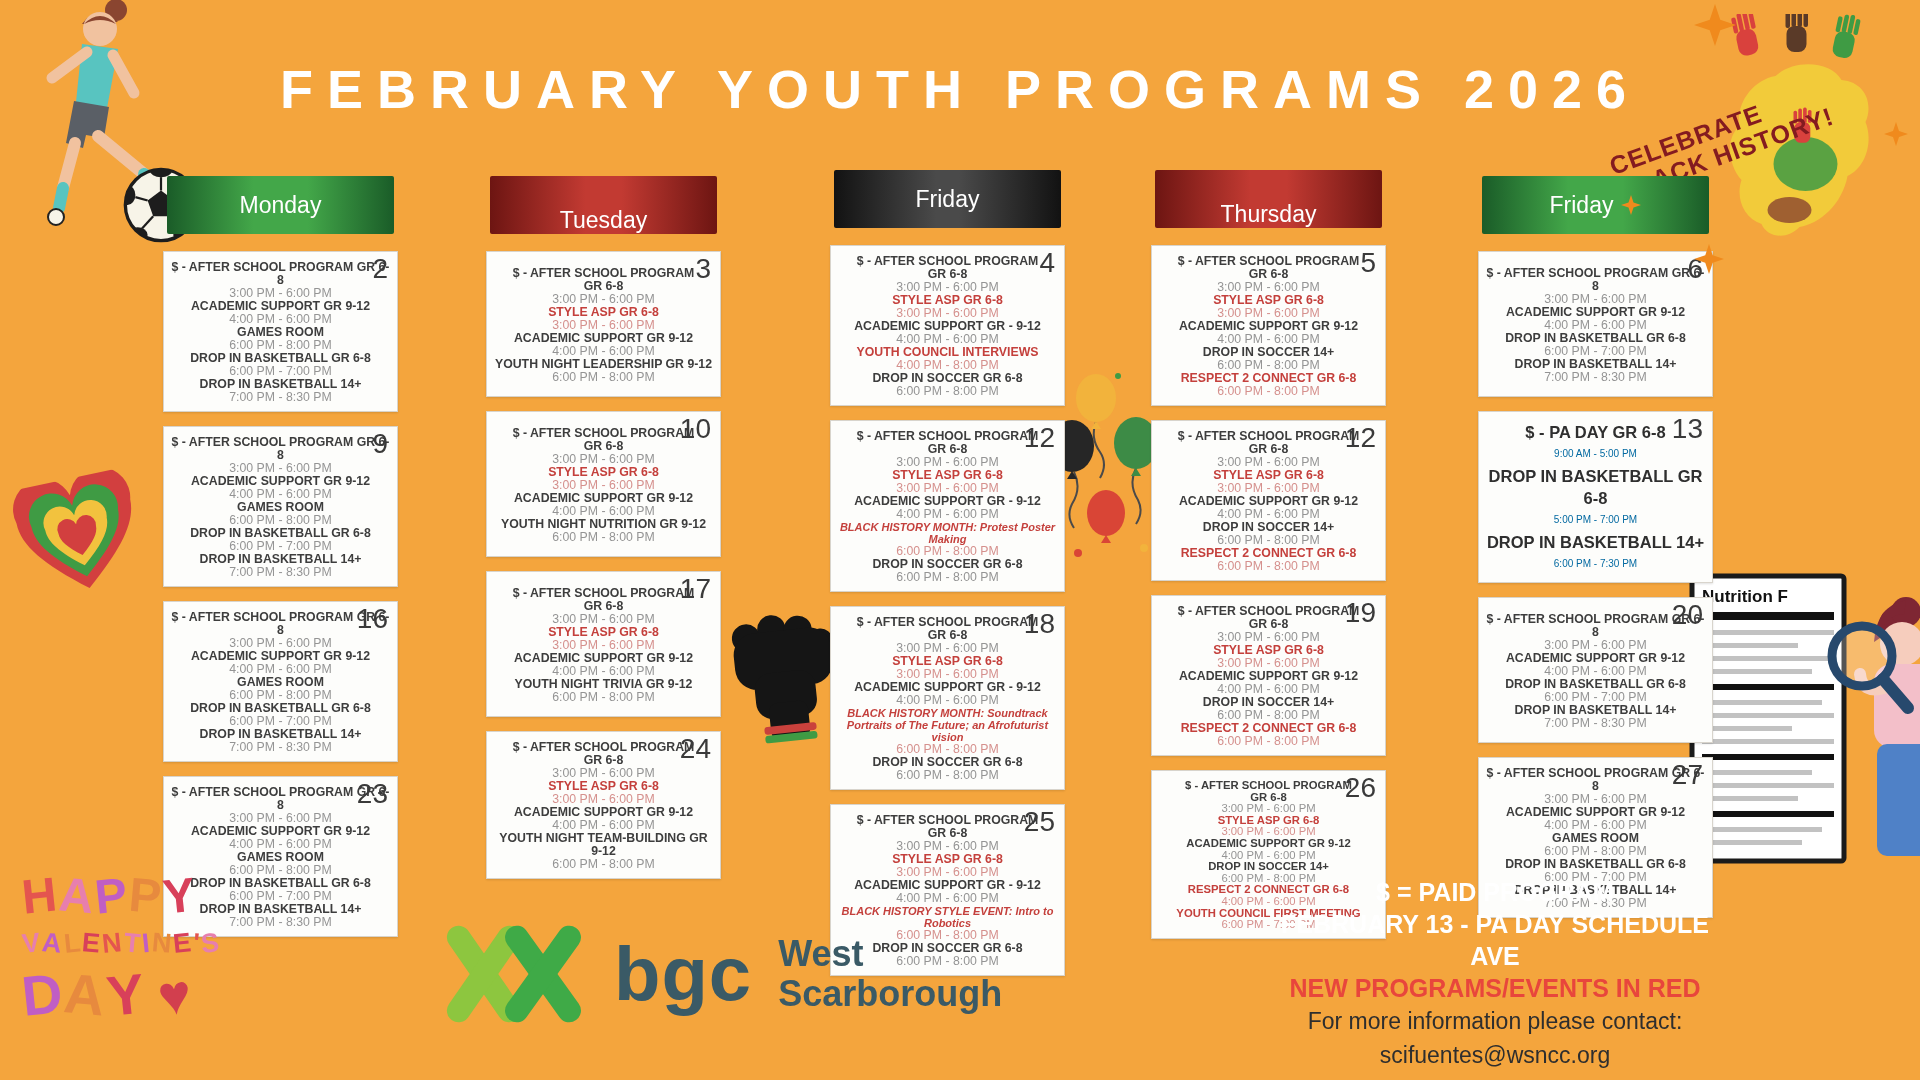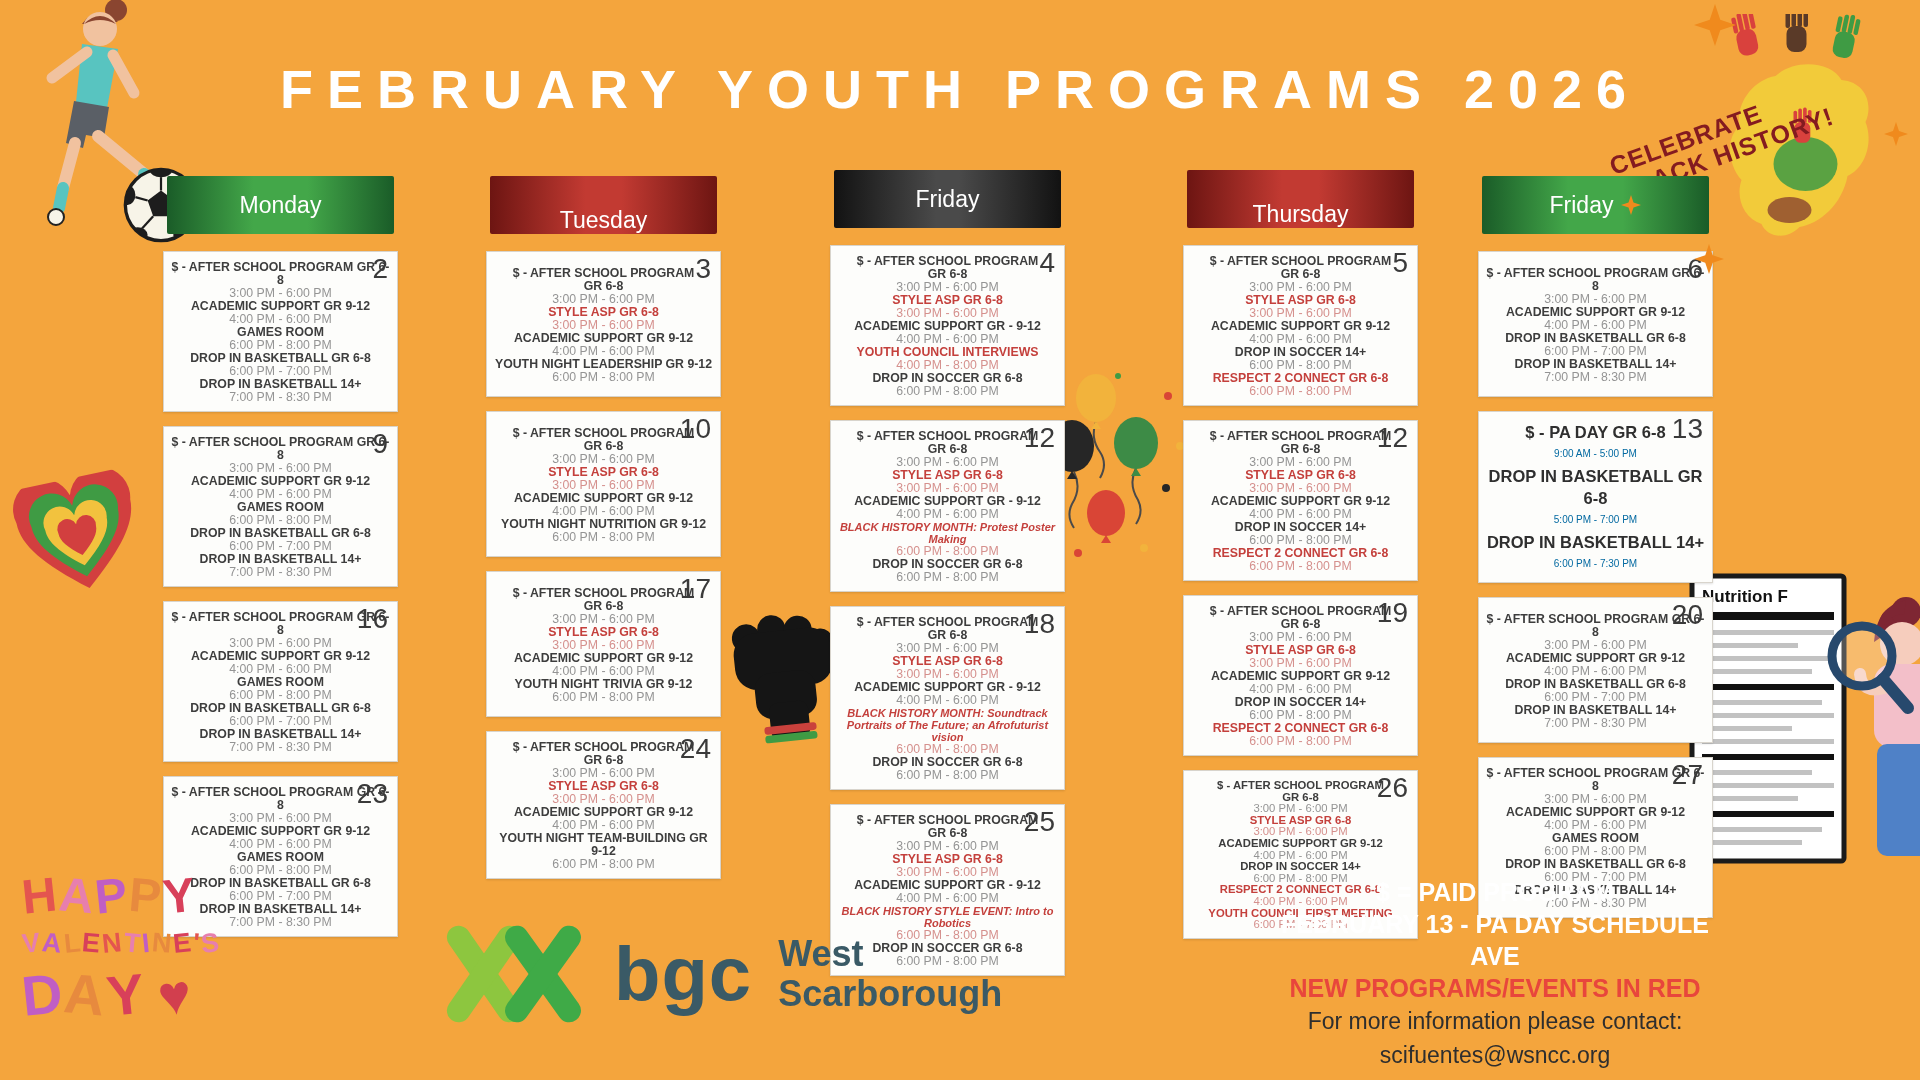--- a/index.html
+++ b/index.html
@@ -6,21 +6,21 @@
   body{width:1920px;height:1080px;overflow:hidden;font-family:"Liberation Sans",sans-serif;}
   .poster{position:relative;width:1920px;height:1080px;background:#f4a53d;overflow:hidden;}
 
   
   .title{position:absolute;left:0;top:58px;width:100%;text-align:center;margin:0;
          color:#fff;font-size:54px;font-weight:800;letter-spacing:14px;}
 
   
   .col{position:absolute;width:235px;display:flex;flex-direction:column;gap:14px;}
   .c0{left:163px;top:176px;} .c1{left:486px;top:176px;} .c2{left:830px;top:170px;}
-  .c3{left:1151px;top:170px;margin-left:32px;} .c4{left:1478px;top:176px;}
+  .c3{left:1151px;top:170px;} .c4{left:1478px;top:176px;}
   .day-header{height:58px;margin:0 4px 3px;display:flex;align-items:center;justify-content:center;gap:8px;
               color:#fff;font-size:23px;border-radius:2px;}
   .c0 .day-header,.c4 .day-header{background:linear-gradient(90deg,#1a5c28,#43a749 38%,#43a749 62%,#1a5c28);}
   .c1 .day-header,.c3 .day-header{background:linear-gradient(90deg,#6d1512,#c23a32 42%,#c23a32 58%,#6d1512);align-items:flex-end;}
   .c2 .day-header{background:linear-gradient(90deg,#121212,#4a4a4a 45%,#4a4a4a 55%,#121212);}
 
   .card{position:relative;background:#fdfdfb;border:1px solid #d8d4cc;box-shadow:0 1px 2px rgba(0,0,0,.12);
         padding:9px 6px 7px;text-align:center;display:flex;flex-direction:column;justify-content:center;min-height:128px;}
   .date{position:absolute;top:2px;right:9px;font-size:28px;font-weight:400;color:#3a3a3a;line-height:30px;}
   .ln{line-height:13px;font-size:12.3px;color:#8f8f8f;}

